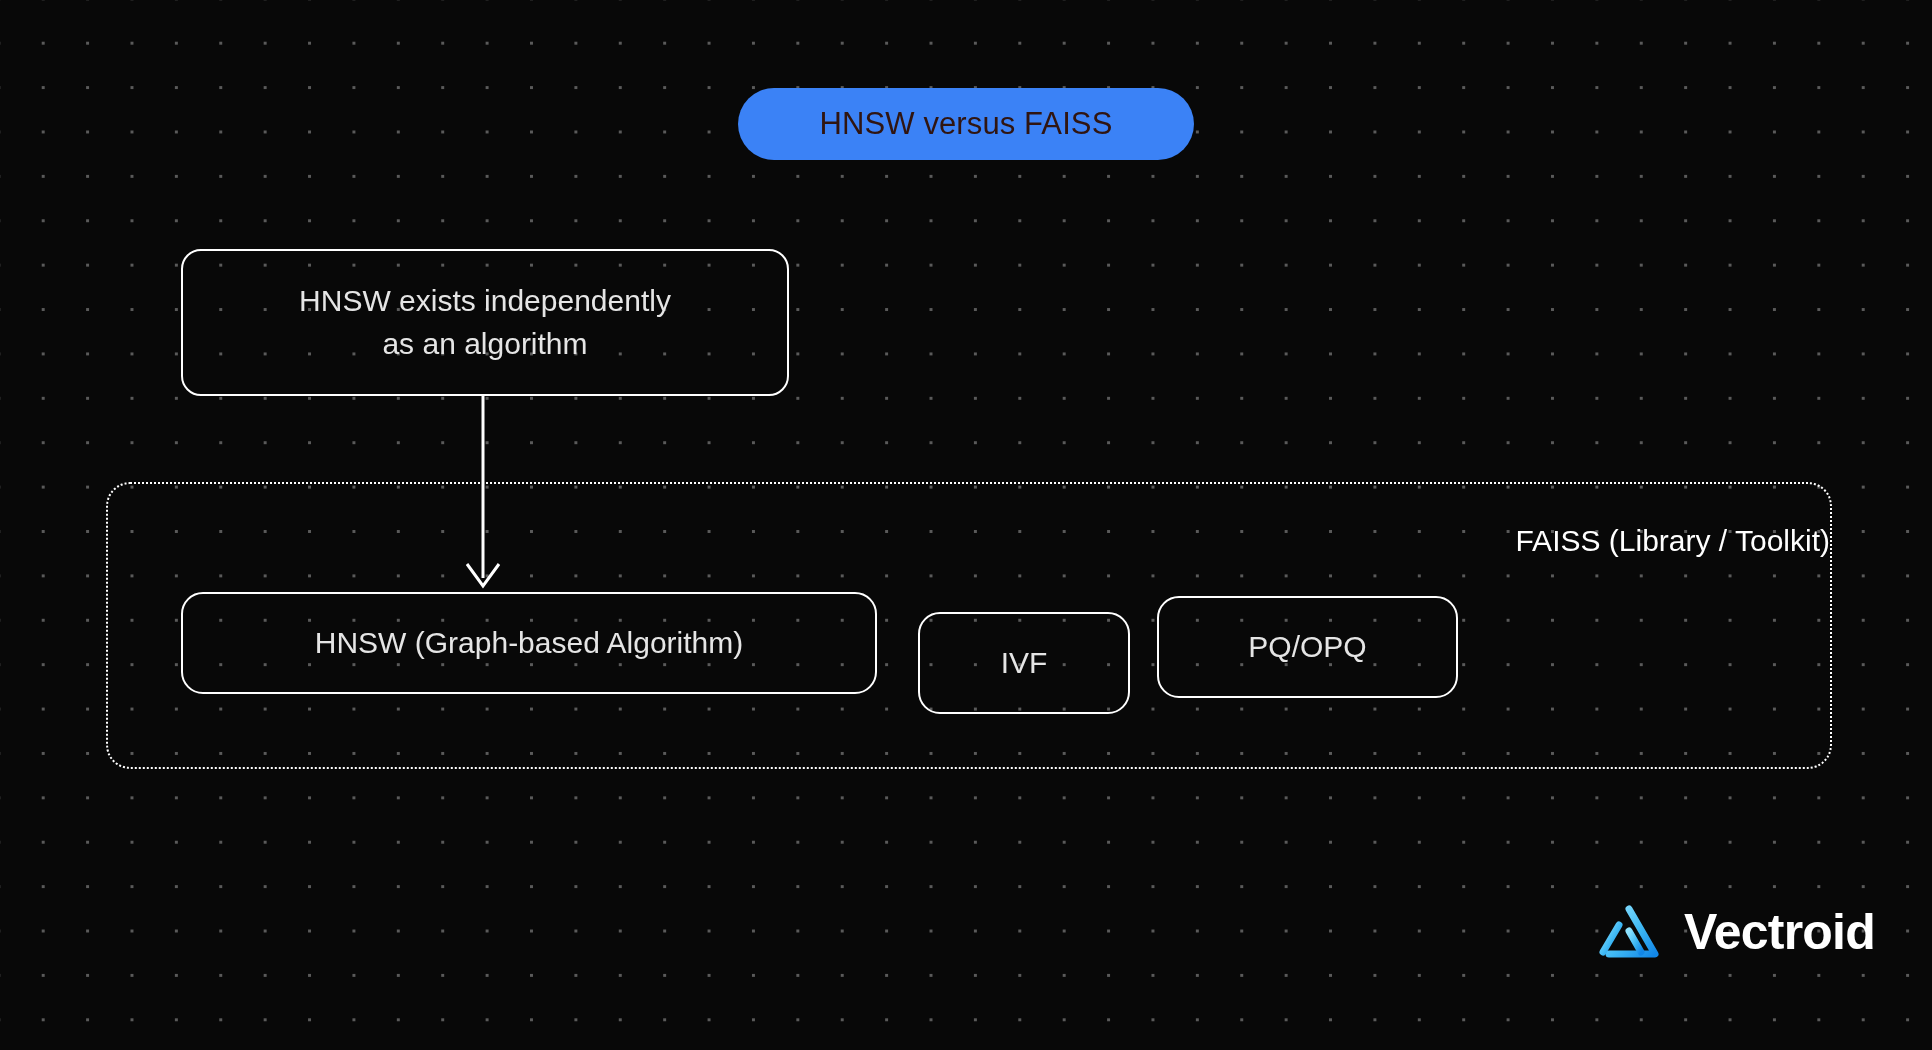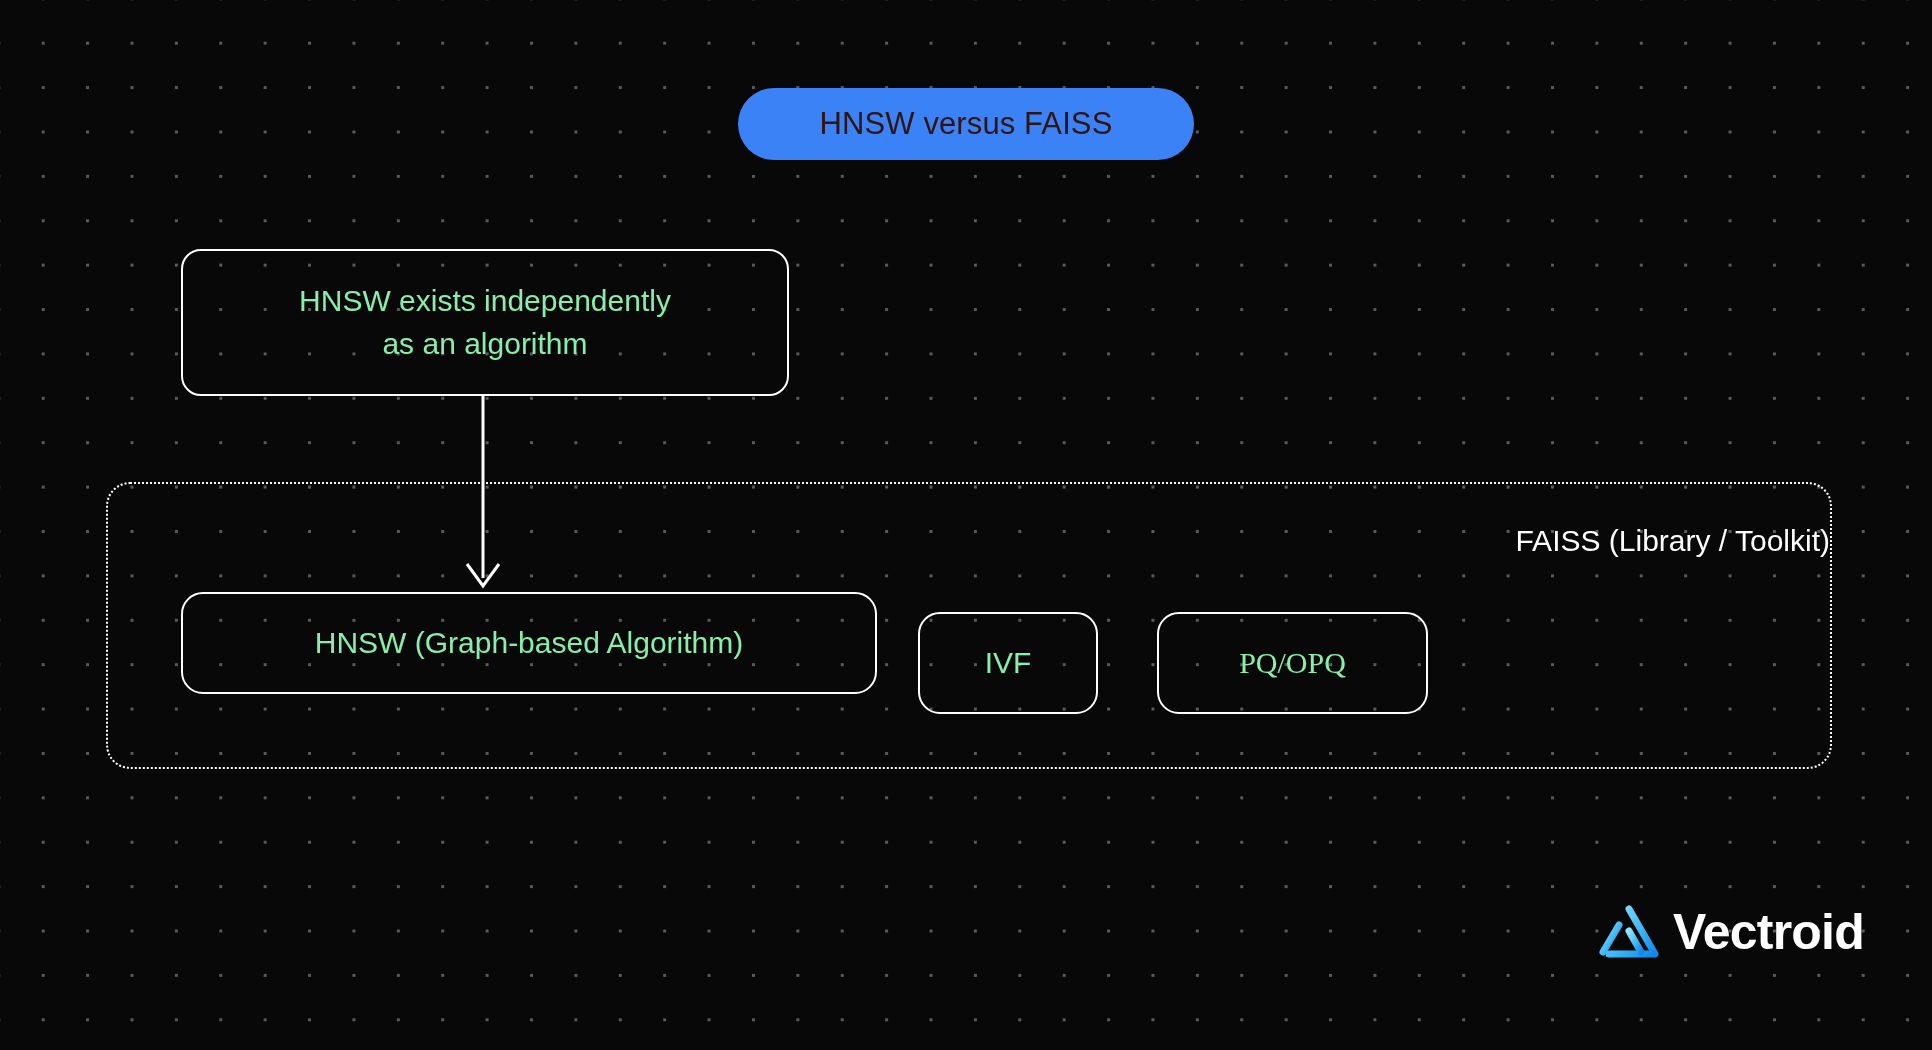--- a/index.html
+++ b/index.html
@@ -49,21 +49,21 @@
   
   .node {
     position: absolute;
     border: 2px solid #ffffff;
     border-radius: 22px;
     background: rgba(0,0,0,0);
     display: flex;
     align-items: center;
     justify-content: center;
     text-align: center;
-    color: #86efac;
+    color: #e5e5e5;
     font-size: 30px;
     line-height: 1.42;
     padding: 12px 18px;
   }
 
   #node-hnsw-standalone {
     left: 181px;
     top: 249px;
     width: 608px;
     height: 147px;
@@ -97,50 +97,49 @@
   #node-hnsw-faiss {
     left: 181px;
     top: 592px;
     width: 696px;
     height: 102px;
   }
 
   #node-ivf {
     left: 918px;
     top: 612px;
-    width: 180px;
+    width: 212px;
     height: 102px;
   }
 
   #node-pqopq {
     left: 1157px;
-    top: 612px;
-    width: 271px;
+    top: 596px;
+    width: 301px;
     height: 102px;
-    font-family: Liberation Serif, serif;
   }
 
   
   #arrow-hnsw-to-faiss {
     position: absolute;
     left: 455px;
     top: 396px;
     width: 56px;
     height: 198px;
     overflow: visible;
   }
 
   
   #vectroid-logo {
     position: absolute;
     left: 1597px;
     top: 903px;
     display: flex;
     align-items: center;
-    gap: 12px;
+    gap: 23px;
   }
 
   #vectroid-mark {
     width: 64px;
     height: 58px;
     display: block;
   }
 
   #vectroid-wordmark {
     color: #ffffff;

